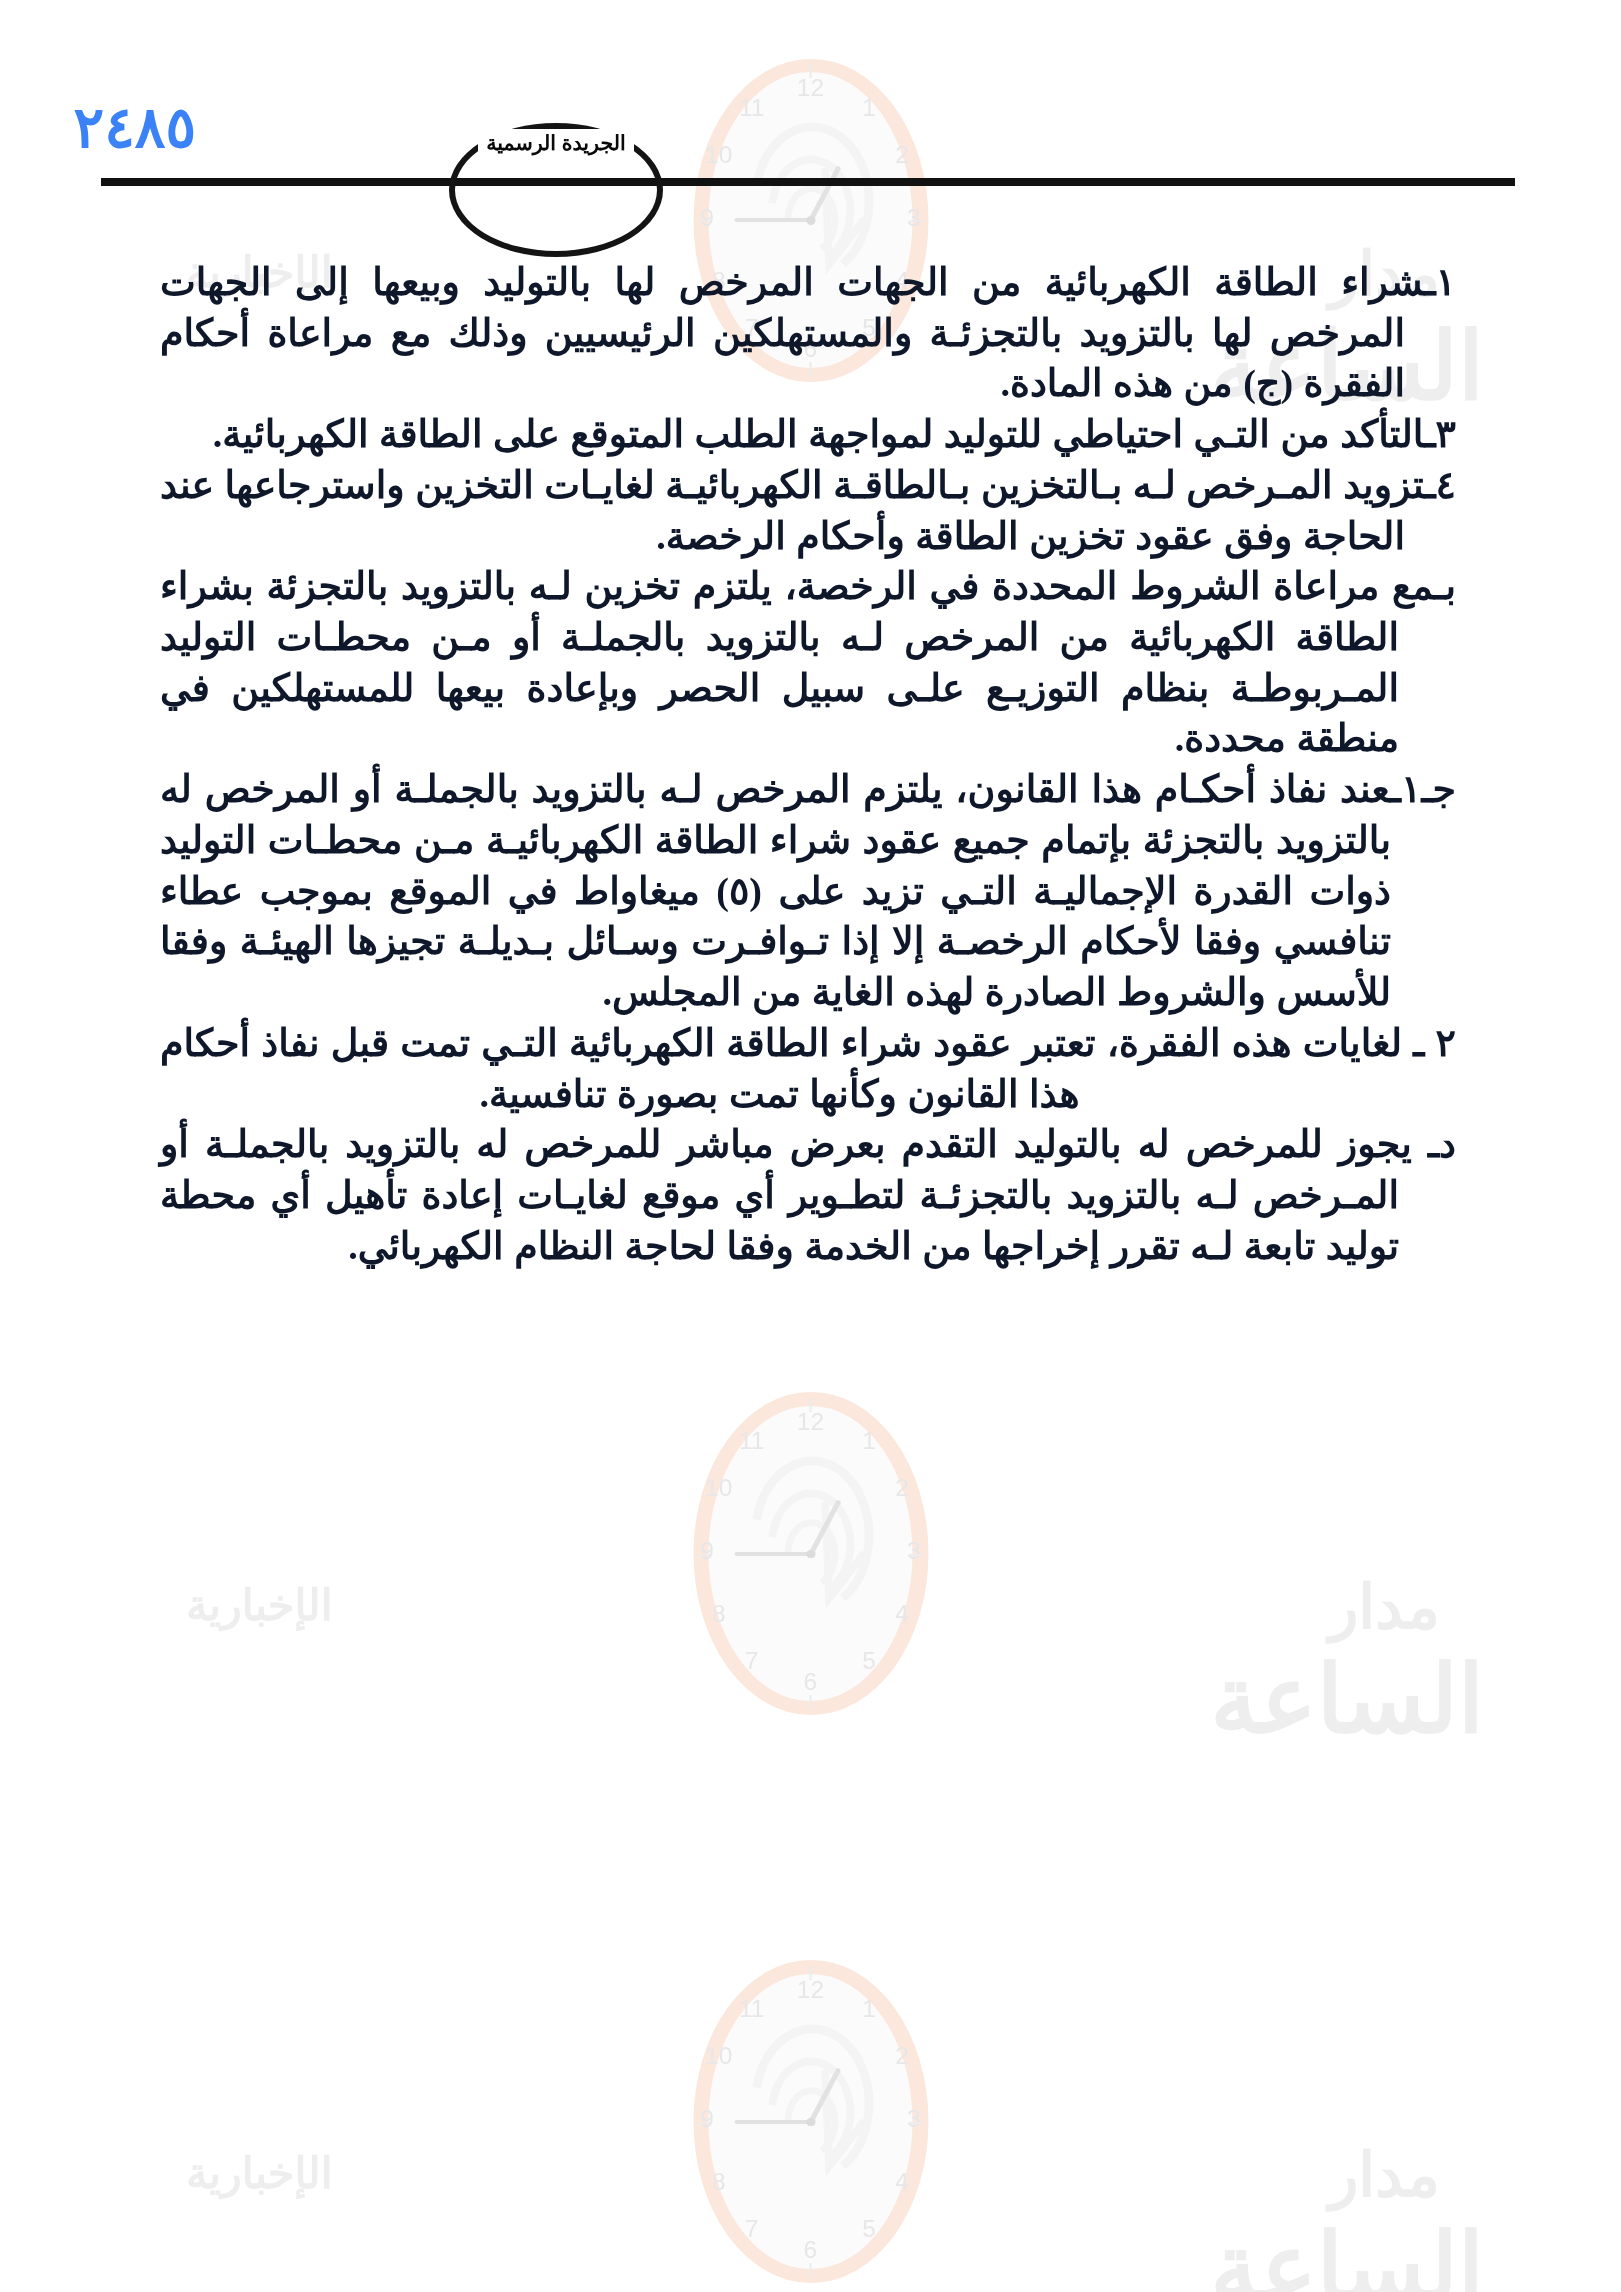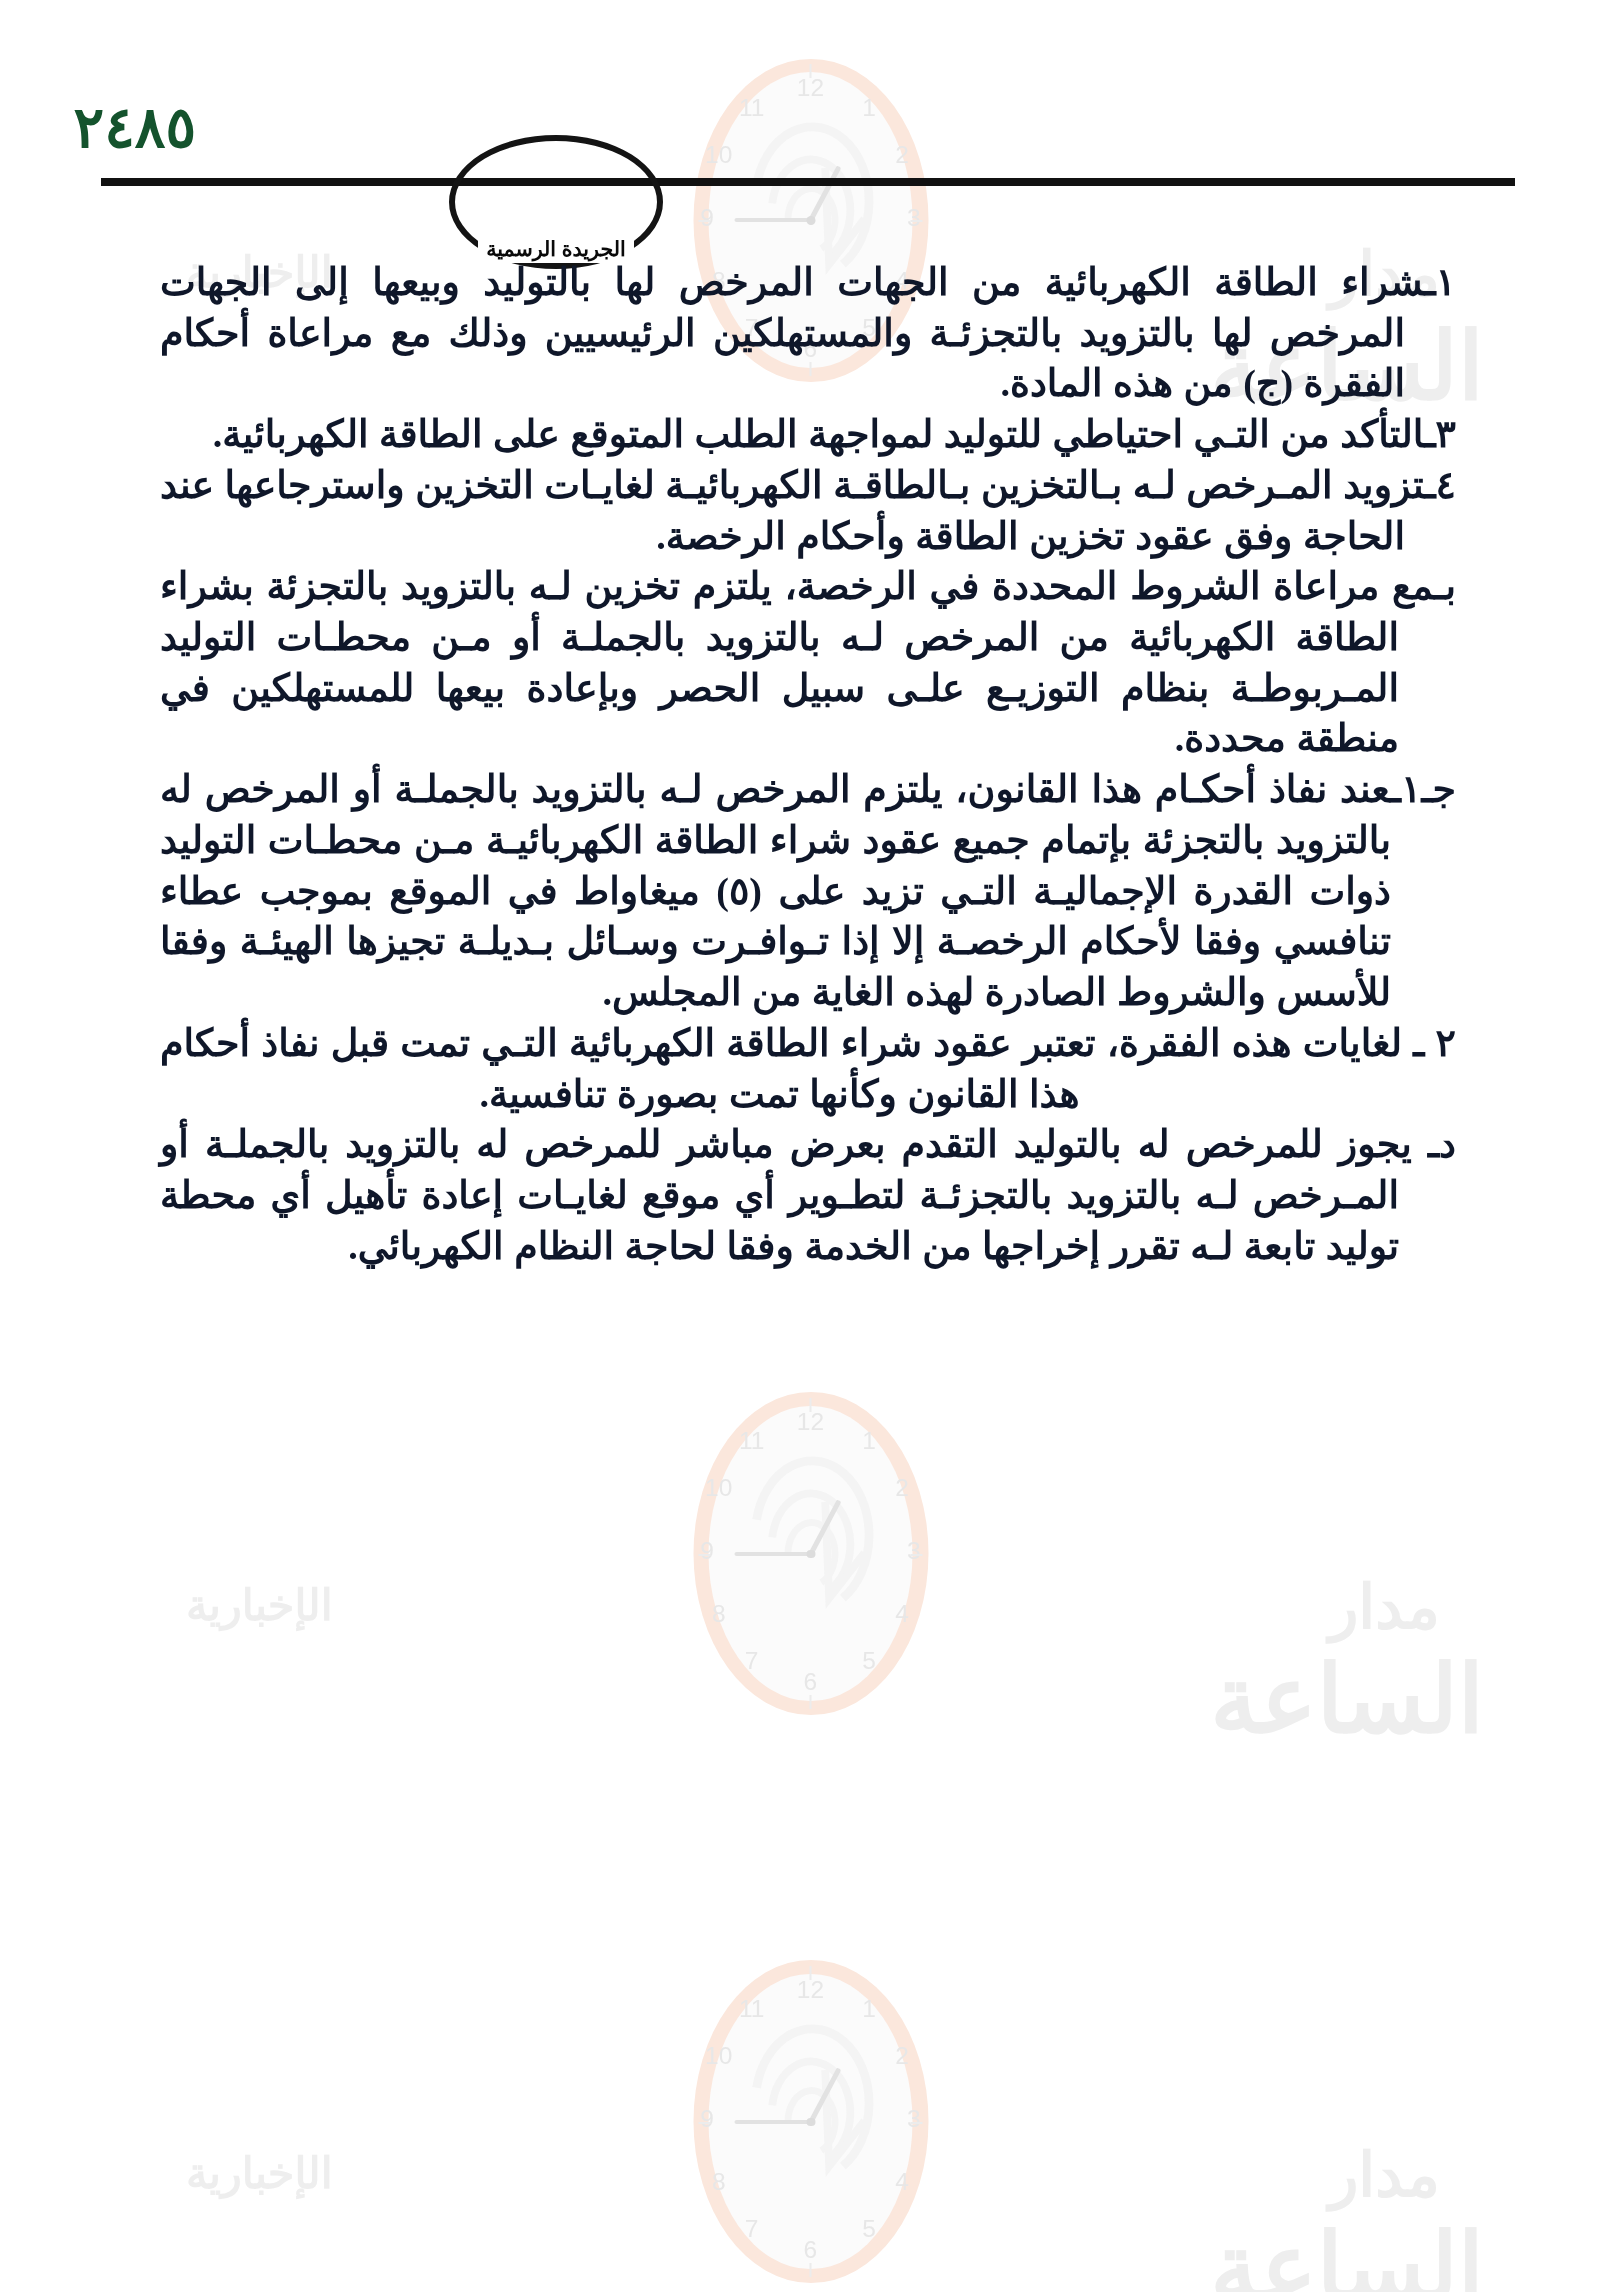--- a/index.html
+++ b/index.html
@@ -122,43 +122,43 @@
     width: 1621px;
     height: 108px;
   }
   .page-number {
     position: absolute;
     right: 1425px;
     top: 0px;
     font-family: "Liberation Sans", sans-serif;
     font-size: 57px;
     font-weight: 700;
-    color: #14532d;
+    color: #3b82f6;
     letter-spacing: 1px;
     white-space: nowrap;
   }
   .rule {
     position: absolute;
     left: 101px;
     top: 84px;
     width: 1414px;
     height: 7.8px;
     background: #111111;
   }
   .gazette-ellipse {
     position: absolute;
     left: 449px;
-    top: 41px;
+    top: 29px;
     width: 202px;
     height: 122px;
     border: 6.9px solid #141414;
     border-radius: 50%;
     background: transparent;
     display: flex;
-    align-items: flex-end;
+    align-items: flex-start;
     justify-content: center;
   }
   .gazette-ellipse span {
     font-family: "Liberation Sans", sans-serif;
     font-size: 20.6px;
     font-weight: 700;
     color: #0a0a0a;
     background: #ffffff;
     padding: 2px 7.8px;
     white-space: nowrap;

